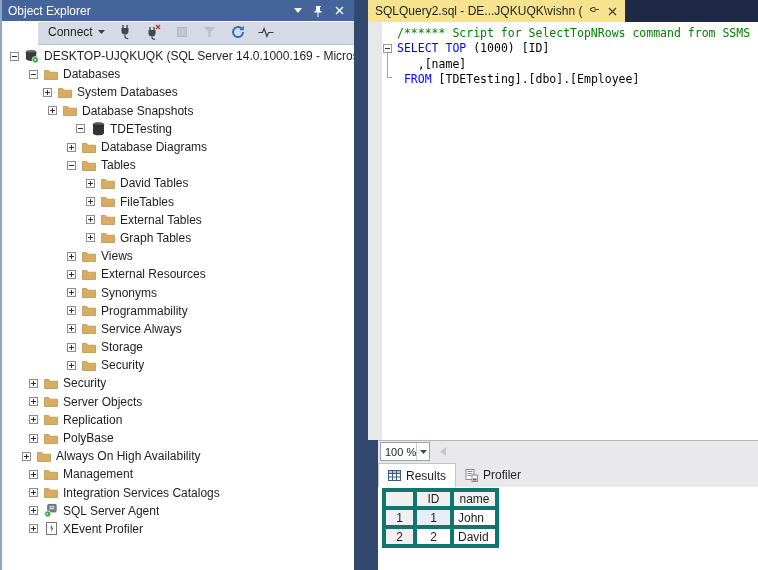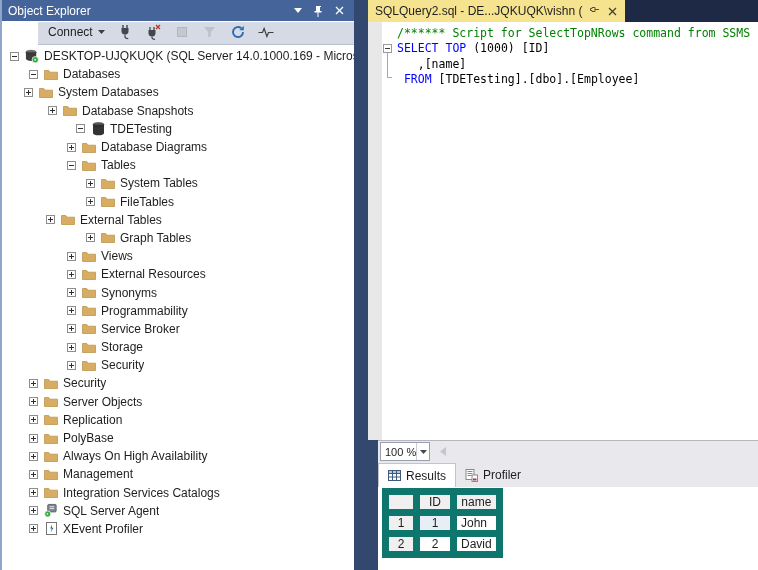--- a/index.html
+++ b/index.html
@@ -61,21 +61,21 @@
   .zoom-arrow { width:13px; height:100%; display:flex; align-items:center; justify-content:center; border-left:1px solid #c9ccd4; }
   .scroll-left-btn { position:absolute; left:58px; top:3px; width:14px; height:15px; display:flex; align-items:center; justify-content:center; }
 
   .rtabs-row { position:absolute; left:0; top:22px; width:100%; height:24px; display:flex; align-items:flex-end; }
   .rtab { height:24px; display:flex; align-items:center; gap:5px; padding:0 9px; color:#1e1e1e; }
   .rtab.active { background:#fff; border:1px solid #c3c3c9; border-bottom:none; }
   .rtab .rt-ic { display:flex; align-items:center; }
 
   .grid-area { position:absolute; left:0; top:46px; width:100%; height:84px; background:#fff; }
   table.rgrid { border-collapse:collapse; position:absolute; left:4px; top:1px; table-layout:fixed; }
-  table.rgrid td, table.rgrid th { border:7px solid #0f766e; font-weight:normal; font-size:12px; color:#1e1e1e;
+  table.rgrid td, table.rgrid th { border:4px solid #0f766e; font-weight:normal; font-size:12px; color:#1e1e1e;
                                    overflow:hidden; white-space:nowrap; padding:0 4px; }
   table.rgrid th { background:#f0f0f1; height:17px; text-align:center; }
   table.rgrid td { height:19px; background:#fff; }
   table.rgrid td.rowhead { background:#f0f0f1; text-align:center; }
   table.rgrid td.idcol { text-align:center; }
   table.rgrid td.selcell { background:#e8eef8; border:1px dotted #4a4a4a; }
 </style>
 </head>
 <body>
 
@@ -166,21 +166,21 @@
         <span class="exp minus"></span>
         <span class="row-content">
           <span class="ticon">
             <svg width="14" height="13" viewBox="0 0 14 13">
               <path d="M0.5 2.5h4.2l1.2 1.7h7.6v7.3H0.5z" fill="#d8ad63" stroke="#bb954e" stroke-width="0.8"></path>
             </svg>
           </span>
           <span class="tlabel">Databases</span>
         </span>
       </div>
-      <div class="tree-row" style="padding-left:22px">
+      <div class="tree-row" style="padding-left:41px">
         <span class="exp plus"></span>
         <span class="row-content">
           <span class="ticon">
             <svg width="14" height="13" viewBox="0 0 14 13">
               <path d="M0.5 2.5h4.2l1.2 1.7h7.6v7.3H0.5z" fill="#d8ad63" stroke="#bb954e" stroke-width="0.8"></path>
             </svg>
           </span>
           <span class="tlabel">System Databases</span>
         </span>
       </div>
@@ -231,35 +231,35 @@
         </span>
       </div>
       <div class="tree-row" style="padding-left:84px">
         <span class="exp plus"></span>
         <span class="row-content">
           <span class="ticon">
             <svg width="14" height="13" viewBox="0 0 14 13">
               <path d="M0.5 2.5h4.2l1.2 1.7h7.6v7.3H0.5z" fill="#d8ad63" stroke="#bb954e" stroke-width="0.8"></path>
             </svg>
           </span>
-          <span class="tlabel">System Tables</span>
+          <span class="tlabel">David Tables</span>
         </span>
       </div>
       <div class="tree-row" style="padding-left:84px">
         <span class="exp plus"></span>
         <span class="row-content">
           <span class="ticon">
             <svg width="14" height="13" viewBox="0 0 14 13">
               <path d="M0.5 2.5h4.2l1.2 1.7h7.6v7.3H0.5z" fill="#d8ad63" stroke="#bb954e" stroke-width="0.8"></path>
             </svg>
           </span>
           <span class="tlabel">FileTables</span>
         </span>
       </div>
-      <div class="tree-row" style="padding-left:44px">
+      <div class="tree-row" style="padding-left:84px">
         <span class="exp plus"></span>
         <span class="row-content">
           <span class="ticon">
             <svg width="14" height="13" viewBox="0 0 14 13">
               <path d="M0.5 2.5h4.2l1.2 1.7h7.6v7.3H0.5z" fill="#d8ad63" stroke="#bb954e" stroke-width="0.8"></path>
             </svg>
           </span>
           <span class="tlabel">External Tables</span>
         </span>
       </div>
@@ -319,21 +319,21 @@
         </span>
       </div>
       <div class="tree-row" style="padding-left:65px">
         <span class="exp plus"></span>
         <span class="row-content">
           <span class="ticon">
             <svg width="14" height="13" viewBox="0 0 14 13">
               <path d="M0.5 2.5h4.2l1.2 1.7h7.6v7.3H0.5z" fill="#d8ad63" stroke="#bb954e" stroke-width="0.8"></path>
             </svg>
           </span>
-          <span class="tlabel">Service Broker</span>
+          <span class="tlabel">Service Always</span>
         </span>
       </div>
       <div class="tree-row" style="padding-left:65px">
         <span class="exp plus"></span>
         <span class="row-content">
           <span class="ticon">
             <svg width="14" height="13" viewBox="0 0 14 13">
               <path d="M0.5 2.5h4.2l1.2 1.7h7.6v7.3H0.5z" fill="#d8ad63" stroke="#bb954e" stroke-width="0.8"></path>
             </svg>
           </span>
@@ -388,21 +388,21 @@
         <span class="exp plus"></span>
         <span class="row-content">
           <span class="ticon">
             <svg width="14" height="13" viewBox="0 0 14 13">
               <path d="M0.5 2.5h4.2l1.2 1.7h7.6v7.3H0.5z" fill="#d8ad63" stroke="#bb954e" stroke-width="0.8"></path>
             </svg>
           </span>
           <span class="tlabel">PolyBase</span>
         </span>
       </div>
-      <div class="tree-row" style="padding-left:27px">
+      <div class="tree-row" style="padding-left:20px">
         <span class="exp plus"></span>
         <span class="row-content">
           <span class="ticon">
             <svg width="14" height="13" viewBox="0 0 14 13">
               <path d="M0.5 2.5h4.2l1.2 1.7h7.6v7.3H0.5z" fill="#d8ad63" stroke="#bb954e" stroke-width="0.8"></path>
             </svg>
           </span>
           <span class="tlabel">Always On High Availability</span>
         </span>
       </div>

